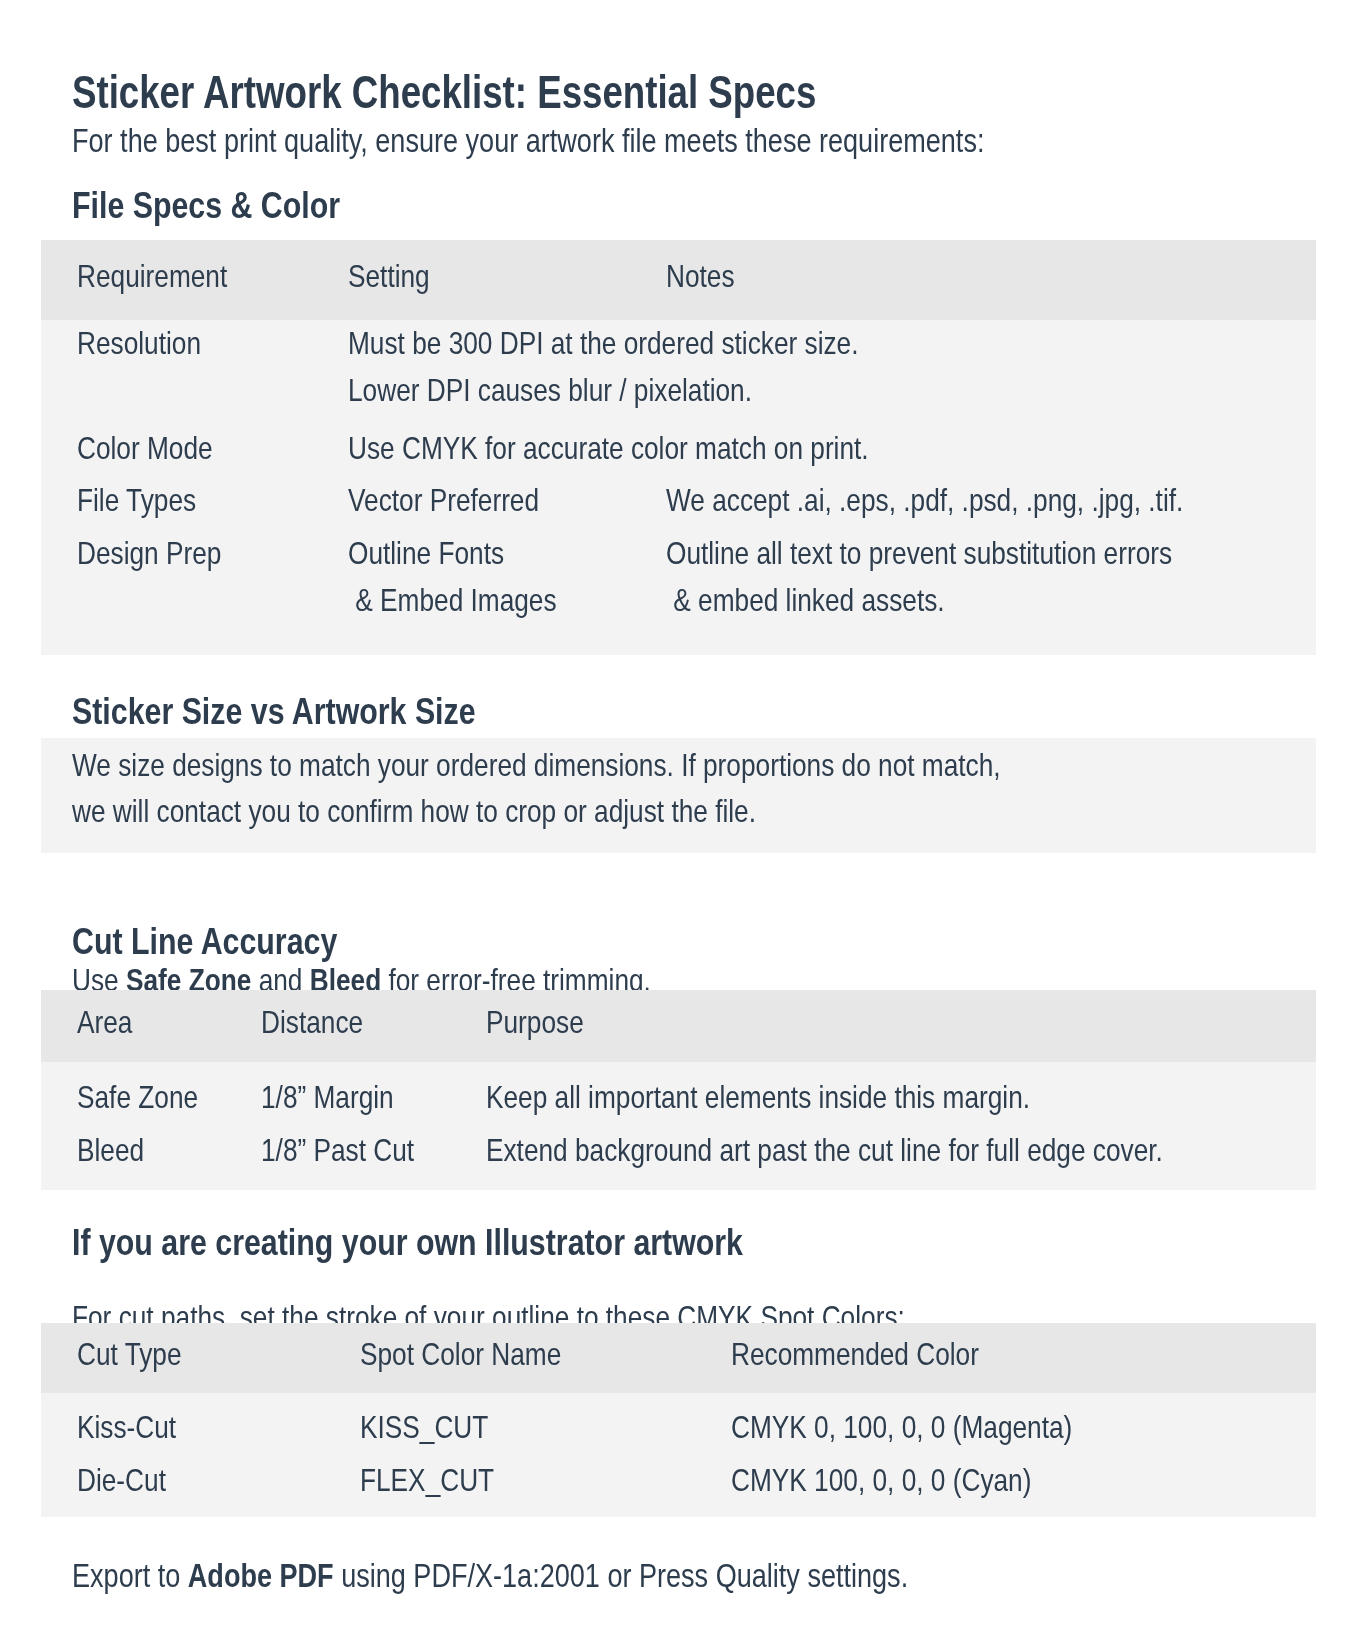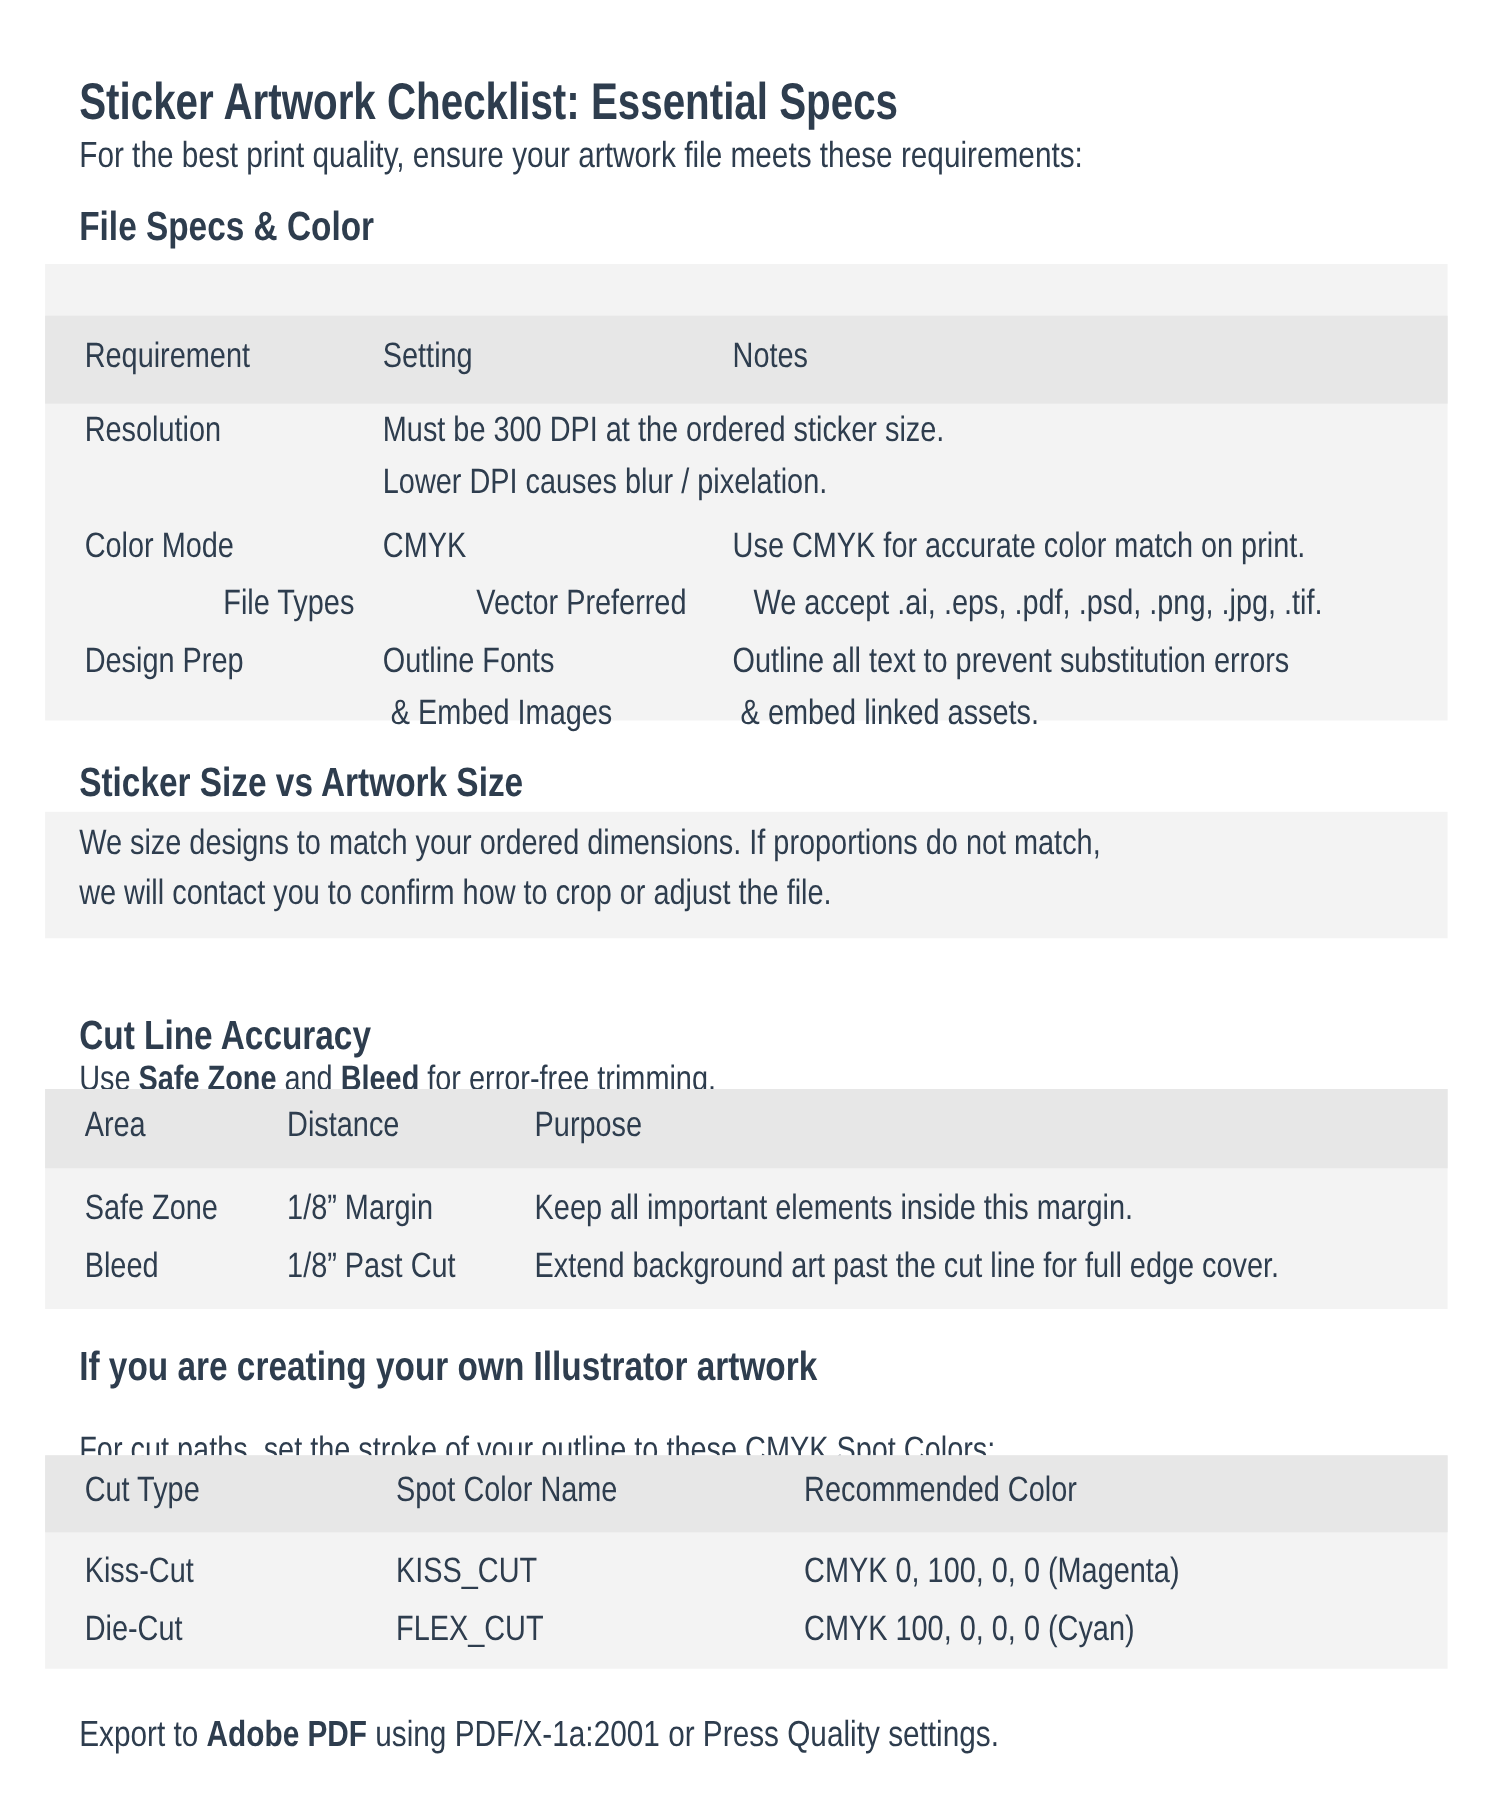--- a/index.html
+++ b/index.html
@@ -22,25 +22,25 @@
   .h-illus{left:72px;top:1221px;}
   .para{font-size:32px;line-height:1.2;margin-top:24px;}
   .p-cutline{left:72px;top:937px;}
   .p-illus{left:72px;top:1274px;}
   .p-export{left:72px;top:1532px;font-size:33px;}
   
   .tbl{left:41px;width:1275px;background:#f3f3f3;font-size:32px;}
   .tbl .hrow{background:#e7e7e7;display:grid;align-items:center;padding-left:36px;padding-bottom:8px;box-sizing:border-box;}
   .tbl .row{display:grid;align-items:start;padding-left:36px;box-sizing:border-box;line-height:47px;}
   .t1{top:240px;height:415px;}
-  .t1 .hrow{height:80px;grid-template-columns:271px 318px 1fr;margin-top:47px;}
+  .t1 .hrow{height:80px;grid-template-columns:271px 318px 1fr;}
   .t1 .row{grid-template-columns:271px 318px 1fr;}
   .t1 .r1{height:105px;}
   .t1 .r2{height:52px;}
-  .t1 .r3{height:53px;text-align:right;}
+  .t1 .r3{height:53px;}
   .t1 .r4{height:125px;}
   .t2{top:990px;height:200px;}
   .t2 .hrow{height:72px;grid-template-columns:184px 225px 1fr;}
   .t2 .row{grid-template-columns:184px 225px 1fr;}
   .t2 .r1{height:53px;padding-top:12px;}
   .t2 .r2{height:75px;padding-top:12px;}
   .t3{top:1323px;height:194px;}
   .t3 .hrow{height:70px;grid-template-columns:283px 371px 1fr;}
   .t3 .row{grid-template-columns:283px 371px 1fr;}
   .t3 .r1{height:53px;padding-top:11px;}
@@ -74,21 +74,20 @@
     </div>
     <div class="row r1">
       <div><span class="t">Resolution</span></div>
       <div>
         <div><span class="t">Must be 300 DPI at the ordered sticker size.</span></div>
         <div><span class="t">Lower DPI causes blur / pixelation.</span></div>
       </div>
     </div>
     <div class="row r2">
       <div><span class="t">Color Mode</span></div>
-      <div><span class="t">CMYK</span></div>
       <div><span class="t">Use CMYK for accurate color match on print.</span></div>
     </div>
     <div class="row r3">
       <div><span class="t">File Types</span></div>
       <div><span class="t">Vector Preferred</span></div>
       <div><span class="t">We accept .ai, .eps, .pdf, .psd, .png, .jpg, .tif.</span></div>
     </div>
     <div class="row r4">
       <div><span class="t">Design Prep</span></div>
       <div>

